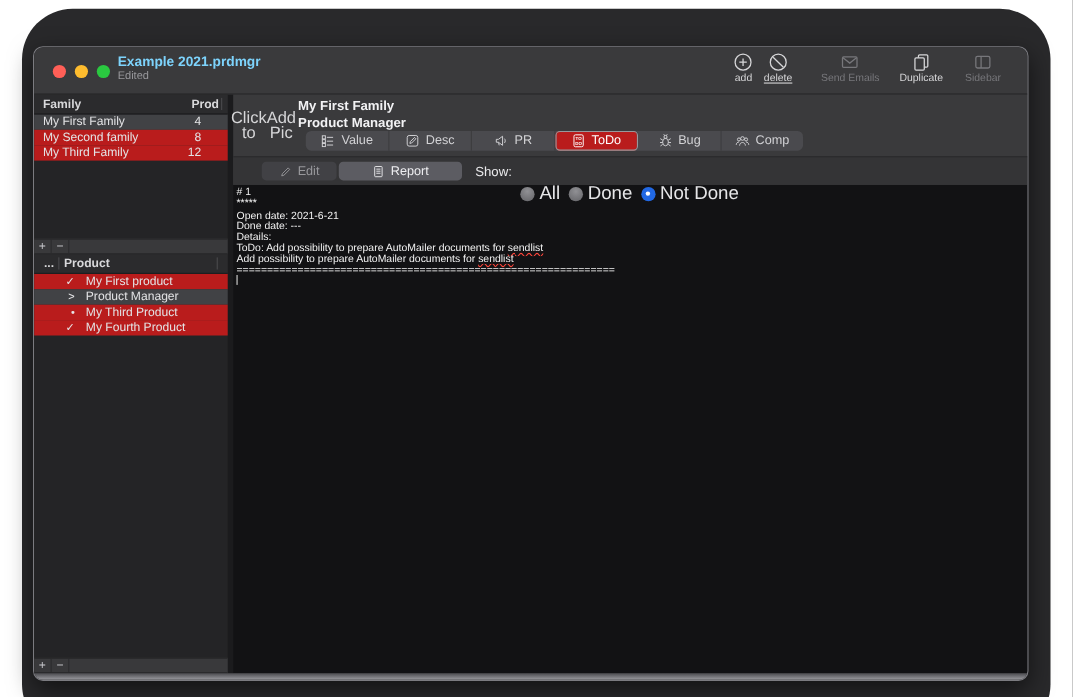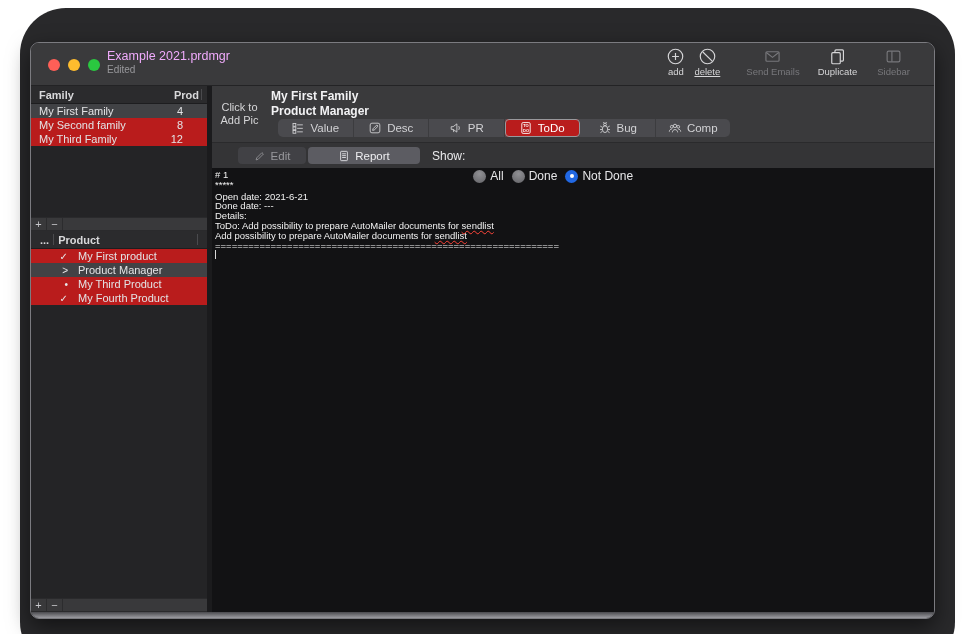--- a/index.html
+++ b/index.html
@@ -11,21 +11,21 @@
             background:#242426; border-radius:9px; border:1px solid #7b7b80;
             display:flex; flex-direction:column; overflow:hidden;
             box-shadow:0 8px 22px rgba(0,0,0,.55); }
 
   
   .titlebar { flex:0 0 43px; background:#3a3a3c; position:relative; border-bottom:1px solid #232325; }
   .lights { position:absolute; left:17px; top:16px; display:flex; gap:8px; }
   .light { width:12px; height:12px; border-radius:50%; }
   .light.red{ background:#ff5f57; } .light.yellow{ background:#febc2e; } .light.green{ background:#2ac840; }
   .titleblock { position:absolute; left:76px; top:6px; }
-  .wtitle { font-size:12.5px; font-weight:normal; color:#f0abfc; }
+  .wtitle { font-size:12.5px; font-weight:bold; color:#7dd3fc; }
   .wstatus { font-size:10px; color:#98989c; margin-top:1px; }
   .toolbar { position:absolute; right:24px; top:5px; display:flex; align-items:flex-end; }
   .titem { display:flex; flex-direction:column; align-items:center; gap:1px;
            color:#d6d6d8; font-size:9.5px; cursor:default; }
   .titem.disabled { color:#77777b; }
   .titem svg { width:17px; height:17px; stroke:currentColor; fill:none; stroke-width:1.1; }
   .ml10{margin-left:10px;text-decoration:underline;} .ml26{margin-left:26px;} .ml18{margin-left:18px;} .ml20{margin-left:20px;}
 
   
   .wbody { flex:1; display:flex; min-height:0; }
@@ -44,22 +44,22 @@
   .spacer-flex { flex:1; }
   .pmbar { flex:0 0 14px; background:#39393b; border-top:1px solid #2a2a2c;
            border-bottom:1px solid #2a2a2c; display:flex; }
   .pmbtn { width:16px; display:flex; align-items:center; justify-content:center;
            color:#c9c9cd; font-size:11px; border-right:1px solid #2c2c2e; cursor:default; }
 
   
   .main { flex:1; display:flex; flex-direction:column; min-width:0; }
   .chrome { flex:0 0 82px; background:#3a3a3c; position:relative; }
   .picwell { position:absolute; left:0; top:0; width:55px; height:56px;
-             display:flex; flex-direction:column; align-items:center; justify-content:center;
-             font-size:11px; line-height:13px; color:#d6d6d8; text-align:center; }
+             display:flex; align-items:center; justify-content:center;
+             font-size:15px; line-height:13px; color:#d6d6d8; text-align:center; }
   .titles { position:absolute; left:59px; top:3px; }
   .titles div { font-size:12px; font-weight:bold; color:#f2f2f4; line-height:15px; }
   .tabbar { position:absolute; left:66px; top:33px; width:452px; height:18px;
             background:#4a4a4e; border-radius:5px; display:flex; }
   .tab { flex:1; display:flex; align-items:center; justify-content:center; gap:5px;
          font-size:11.5px; color:#d2d2d5; border-right:1px solid #3c3c3f; cursor:default; }
   .tab:last-child { border-right:none; }
   .tab svg { width:14px; height:14px; stroke:currentColor; fill:none; stroke-width:1; }
   .tab svg text { stroke:none; fill:currentColor; font-weight:bold; }
   .tab.selected { background:#b91c1c; outline:1px solid #98989c; outline-offset:-1px;
@@ -67,21 +67,21 @@
   .chrome-lower { position:absolute; left:0; right:0; top:56px; bottom:0;
                   background:#343436; border-top:1px solid #2a2a2c; }
   .controls { position:absolute; left:26px; top:4px; display:flex; align-items:center; height:17px; }
   .btn { height:17px; border-radius:4px; display:flex; align-items:center; justify-content:center;
          gap:5px; font-size:11.5px; cursor:default; }
   .btn svg { width:12px; height:12px; stroke:currentColor; fill:none; stroke-width:1.1; }
   .btn-edit { width:68px; background:#414145; color:#98989c; }
   .btn-report { width:112px; margin-left:2px; background:#5c5c62; color:#ededf0; }
   .show-label { margin-left:12px; font-size:12px; color:#eaeaec; }
   .radio-item { display:flex; align-items:center; gap:4px; margin-left:8px;
-                font-size:12px; color:#e6e6e8; cursor:default;margin-top:41px; }
+                font-size:17px; color:#e6e6e8; cursor:default;margin-top:41px; }
   .radio { width:13px; height:13px; border-radius:50%;
            background:radial-gradient(circle at 50% 30%, #909094, #636367); }
   .radio.on { background:var(--accent, #2168e4); }
   .radio.on::after { content:''; display:block; width:4px; height:4px; background:#fff;
                      border-radius:50%; margin:4.5px auto 0; }
 
   .report { flex:1; background:#121214; padding:2px 0 0 3px; overflow:hidden;
             font-size:9.5px; line-height:9.8px; color:#f2f2f2; }
   .rline { white-space:pre; min-height:9.8px; }
   .rline:nth-child(3) { margin-top:2px; }

